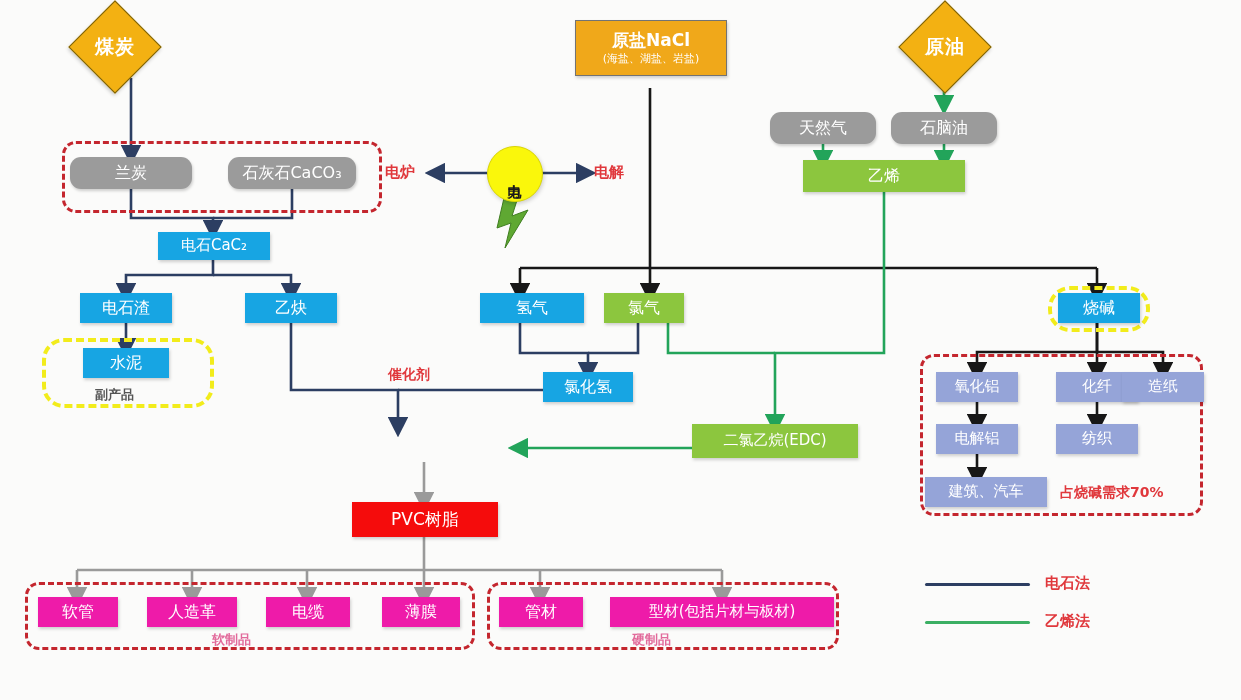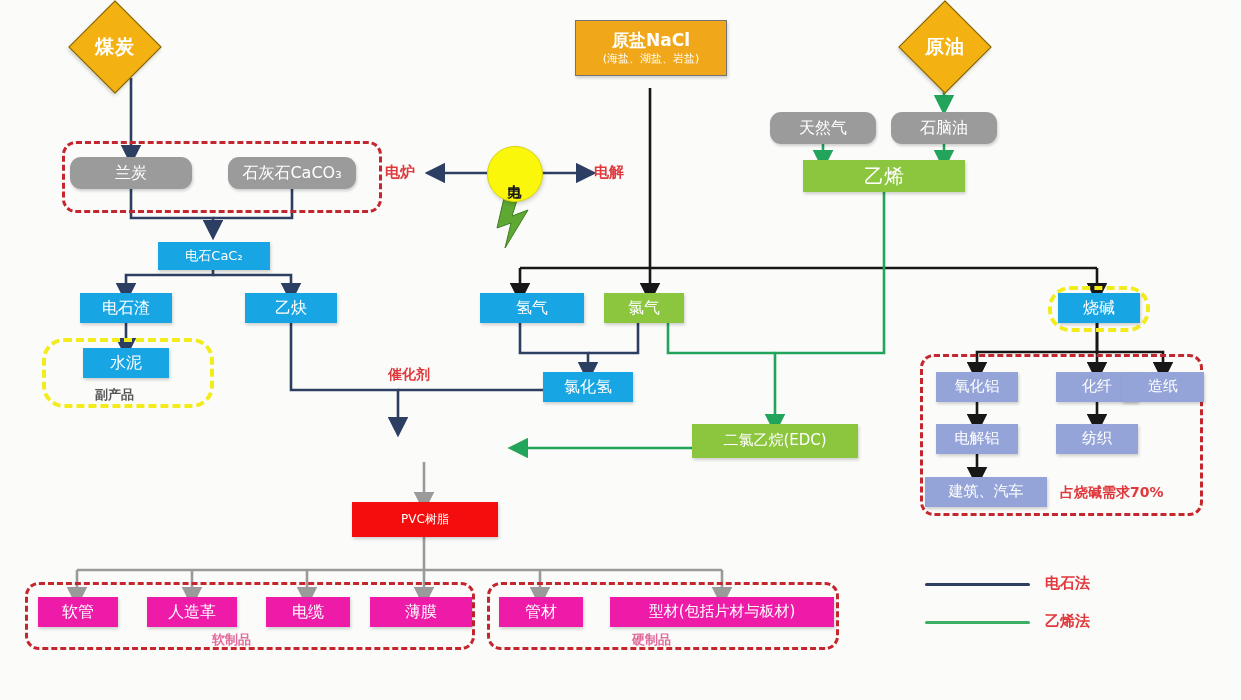--- a/index.html
+++ b/index.html
@@ -143,51 +143,51 @@
   </div>
 
   <div class="circle" style="left:487px;top:146px;width:54px;height:54px;">
     <span>电力</span>
   </div>
   <div class="lbl lbl-red" style="left:385px;top:163px;font-size:15px;">电炉</div>
   <div class="lbl lbl-red" style="left:594px;top:163px;font-size:15px;">电解</div>
 
   <div class="node gray" style="left:70px;top:157px;width:122px;height:32px;font-size:16px;">兰炭</div>
   <div class="node gray" style="left:228px;top:157px;width:128px;height:32px;font-size:16px;">石灰石CaCO₃</div>
-  <div class="node blue" style="left:158px;top:242px;width:112px;height:28px;font-size:13px;">电石CaC₂</div>
+  <div class="node blue" style="left:158px;top:232px;width:112px;height:28px;font-size:15px;">电石CaC₂</div>
   <div class="node blue" style="left:80px;top:293px;width:92px;height:30px;font-size:16px;">电石渣</div>
   <div class="node blue" style="left:245px;top:293px;width:92px;height:30px;font-size:16px;">乙炔</div>
   <div class="node blue" style="left:83px;top:348px;width:86px;height:30px;font-size:16px;">水泥</div>
   <div class="lbl lbl-dark" style="left:95px;top:386px;font-size:13px;">副产品</div>
   <div class="lbl lbl-red" style="left:388px;top:366px;font-size:14px;">催化剂</div>
 
   <div class="node blue" style="left:480px;top:293px;width:104px;height:30px;font-size:16px;">氢气</div>
   <div class="node green" style="left:604px;top:293px;width:80px;height:30px;font-size:16px;">氯气</div>
   <div class="node blue" style="left:543px;top:372px;width:90px;height:30px;font-size:16px;">氯化氢</div>
   <div class="node blue" style="left:1058px;top:293px;width:82px;height:30px;font-size:16px;">烧碱</div>
 
   <div class="node gray" style="left:770px;top:112px;width:106px;height:32px;font-size:16px;">天然气</div>
   <div class="node gray" style="left:891px;top:112px;width:106px;height:32px;font-size:16px;">石脑油</div>
-  <div class="node green" style="left:803px;top:160px;width:162px;height:32px;font-size:20px;">乙烯</div>
+  <div class="node green" style="left:803px;top:160px;width:162px;height:32px;font-size:16px;">乙烯</div>
   <div class="node green" style="left:692px;top:424px;width:166px;height:34px;font-size:15px;">二氯乙烷(EDC)</div>
 
-  <div class="node red" style="left:352px;top:502px;width:146px;height:35px;font-size:12px;">PVC树脂</div>
+  <div class="node red" style="left:352px;top:502px;width:146px;height:35px;font-size:17px;">PVC树脂</div>
 
   <div class="node peri" style="left:936px;top:372px;width:82px;height:30px;font-size:15px;">氧化铝</div>
   <div class="node peri" style="left:1056px;top:372px;width:82px;height:30px;font-size:15px;">化纤</div>
   <div class="node peri" style="left:1122px;top:372px;width:82px;height:30px;font-size:15px;">造纸</div>
   <div class="node peri" style="left:936px;top:424px;width:82px;height:30px;font-size:15px;">电解铝</div>
   <div class="node peri" style="left:1056px;top:424px;width:82px;height:30px;font-size:15px;">纺织</div>
   <div class="node peri" style="left:925px;top:477px;width:122px;height:30px;font-size:15px;">建筑、汽车</div>
   <div class="lbl lbl-red" style="left:1060px;top:484px;font-size:14px;">占烧碱需求70%</div>
 
   <div class="node magenta" style="left:38px;top:597px;width:80px;height:30px;font-size:16px;">软管</div>
   <div class="node magenta" style="left:147px;top:597px;width:90px;height:30px;font-size:16px;">人造革</div>
   <div class="node magenta" style="left:266px;top:597px;width:84px;height:30px;font-size:16px;">电缆</div>
-  <div class="node magenta" style="left:370px;top:597px;width:102px;height:30px;font-size:16px;">薄膜</div>
+  <div class="node magenta" style="left:382px;top:597px;width:78px;height:30px;font-size:16px;">薄膜</div>
   <div class="lbl lbl-pink" style="left:212px;top:631px;font-size:13px;">软制品</div>
 
   <div class="node magenta" style="left:499px;top:597px;width:84px;height:30px;font-size:16px;">管材</div>
   <div class="node magenta" style="left:610px;top:597px;width:224px;height:30px;font-size:15px;">型材(包括片材与板材)</div>
   <div class="lbl lbl-pink" style="left:632px;top:631px;font-size:13px;">硬制品</div>
 
   <div class="legend-line" style="left:925px;top:583px;width:105px;background:#2C3E62;"></div>
   <div class="lbl lbl-red" style="left:1045px;top:574px;font-size:15px;">电石法</div>
   <div class="legend-line" style="left:925px;top:621px;width:105px;background:#3BAF63;"></div>
   <div class="lbl lbl-red" style="left:1045px;top:612px;font-size:15px;">乙烯法</div>

